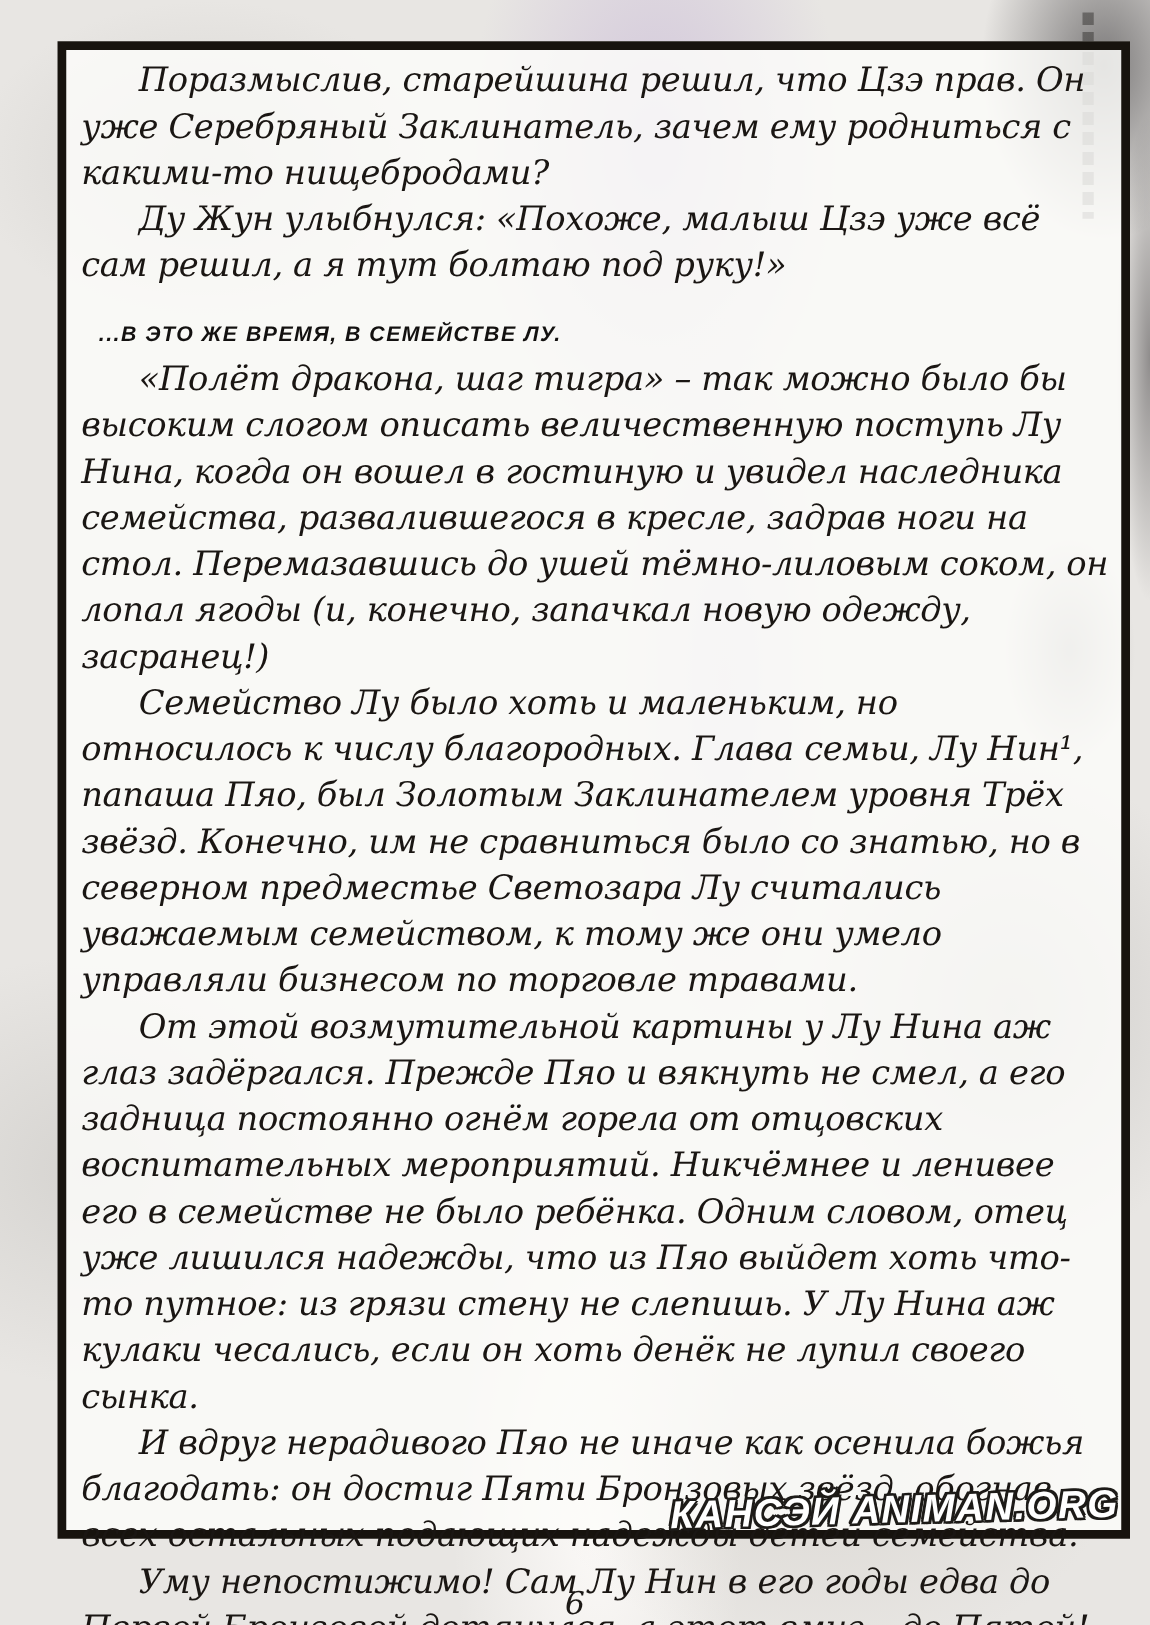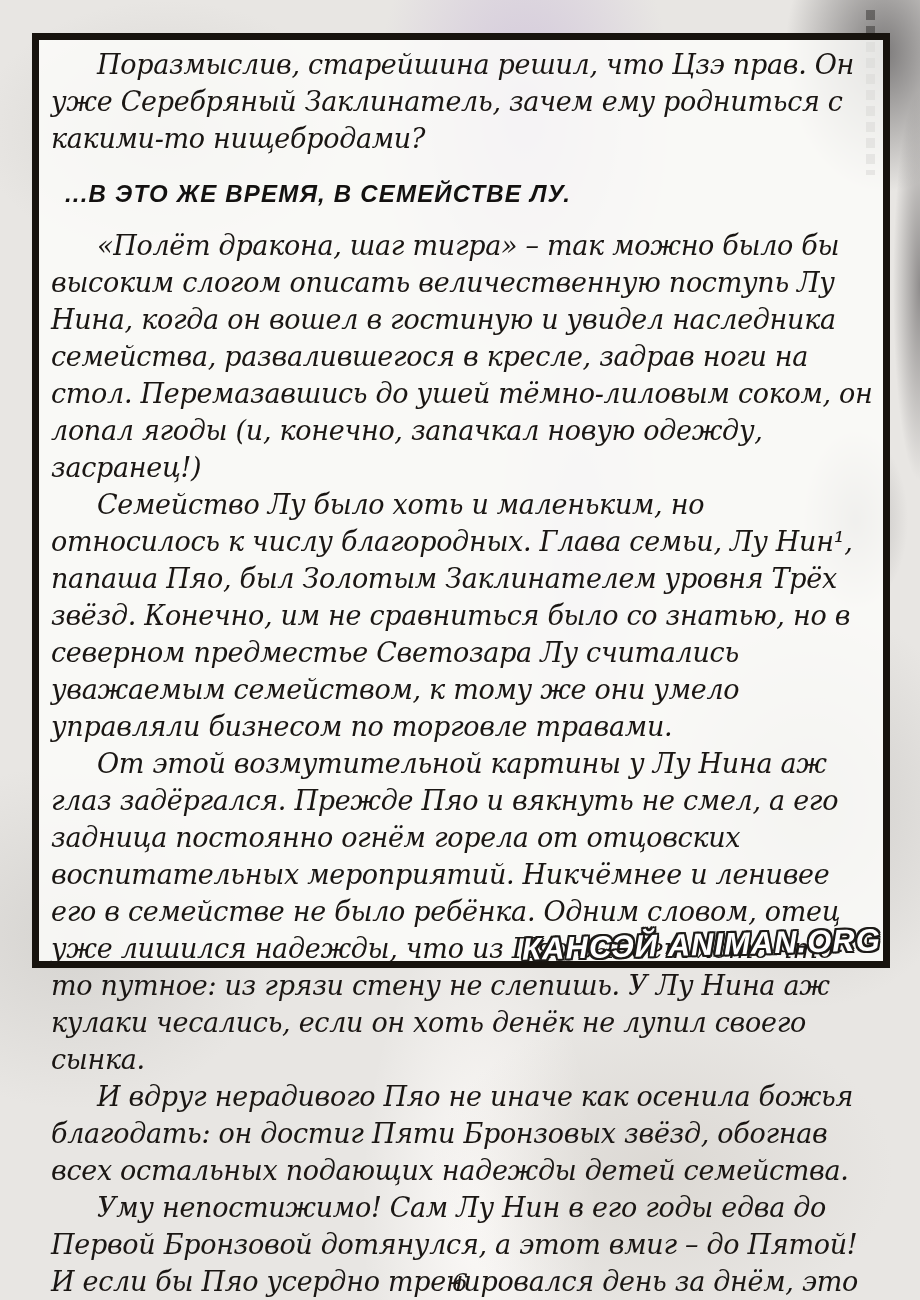--- a/index.html
+++ b/index.html
@@ -18,45 +18,45 @@
       radial-gradient(ellipse 240px 280px at 88% 62%, rgba(152,150,148,0.33), rgba(152,150,148,0) 72%),
       radial-gradient(ellipse 280px 240px at 8% 72%, rgba(170,168,164,0.30), rgba(170,168,164,0) 72%),
       radial-gradient(ellipse 320px 220px at 72% 90%, rgba(205,200,193,0.45), rgba(205,200,193,0) 72%),
       radial-gradient(ellipse 150px 380px at 52% 93%, rgba(253,251,249,0.95), rgba(253,251,249,0) 78%);
   }
   .glyph-strip{
     position:absolute; right:45px; top:10px; width:9px; height:165px;
     background:repeating-linear-gradient(to bottom, rgba(60,58,56,0.55) 0 10px, rgba(60,58,56,0) 10px 16px);
   }
   .frame{
-    position:absolute; left:32px; top:33px; width:858px; height:935px;
+    position:absolute; left:46px; top:33px; width:858px; height:1198px;
     box-sizing:border-box;
     border:7px solid #17130e;
     background:rgba(253,252,250,0.82);
   }
   .content{
     position:absolute; inset:0;
     padding:6px 10px 2px 12px;
     display:flex; flex-direction:column;
     box-sizing:border-box;
   }
   .body-par{
     margin:0;
     font-family:"DejaVu Serif", serif;
     font-style:italic;
     font-size:27px; line-height:37px;
     letter-spacing:-0.3px;
     color:#1a1613;
     text-indent:46px;
   }
   .section-header{
-    margin:24px 0 20px 14px;
+    margin:24px 0 4px 14px;
     font-family:"Liberation Sans", sans-serif;
     font-style:italic; font-weight:bold;
-    font-size:24px; line-height:26px;
+    font-size:17px; line-height:26px;
     letter-spacing:1.2px;
     color:#131110;
   }
   .watermark{
     position:absolute; right:2px; bottom:-2px;
     font-family:"Liberation Sans", sans-serif;
     font-weight:bold; font-style:italic;
     font-size:31px; letter-spacing:1px;
     color:#ffffff;
     transform:rotate(-1.5deg);
@@ -80,20 +80,21 @@
 <body>
 
 <div class="page">
 
   <div class="glyph-strip"></div>
 
   <div class="frame">
     <div class="content">
 
       <p class="body-par">Поразмыслив, старейшина решил, что Цзэ прав. Он уже Серебряный Заклинатель, зачем ему родниться с какими-то нищебродами?</p>
+      <p class="body-par">Ду Жун улыбнулся: «Похоже, малыш Цзэ уже всё сам решил, а я тут болтаю под руку!»</p>
 
       <div class="section-header">...В ЭТО ЖЕ ВРЕМЯ, В СЕМЕЙСТВЕ ЛУ.</div>
 
       <p class="body-par">«Полёт дракона, шаг тигра» – так можно было бы высоким слогом описать величественную поступь Лу Нина, когда он вошел в гостиную и увидел наследника семейства, развалившегося в кресле, задрав ноги на стол. Перемазавшись до ушей тёмно-лиловым соком, он лопал ягоды (и, конечно, запачкал новую одежду, засранец!)</p>
       <p class="body-par">Семейство Лу было хоть и маленьким, но относилось к числу благородных. Глава семьи, Лу Нин¹, папаша Пяо, был Золотым Заклинателем уровня Трёх звёзд. Конечно, им не сравниться было со знатью, но в северном предместье Светозара Лу считались уважаемым семейством, к тому же они умело управляли бизнесом по торговле травами.</p>
       <p class="body-par">От этой возмутительной картины у Лу Нина аж глаз задёргался. Прежде Пяо и вякнуть не смел, а его задница постоянно огнём горела от отцовских воспитательных мероприятий. Никчёмнее и ленивее его в семействе не было ребёнка. Одним словом, отец уже лишился надежды, что из Пяо выйдет хоть что-то путное: из грязи стену не слепишь. У Лу Нина аж кулаки чесались, если он хоть денёк не лупил своего сынка.</p>
       <p class="body-par">И вдруг нерадивого Пяо не иначе как осенила божья благодать: он достиг Пяти Бронзовых звёзд, обогнав всех остальных подающих надежды детей семейства.</p>
       <p class="body-par">Уму непостижимо! Сам Лу Нин в его годы едва до Первой Бронзовой дотянулся, а этот вмиг – до Пятой! И если бы Пяо усердно тренировался день за днём, это еще можно было бы как-то объяснить, но он по обыкновению слонялся там-сям, бил баклуши и совал нос, куда не следует. И вот вчера соседи, семейство Сяо², застукали его подглядывающим за девушками в купальне! Это уже вообще ни в какие ворота не лезет!</p>
 
     </div>

